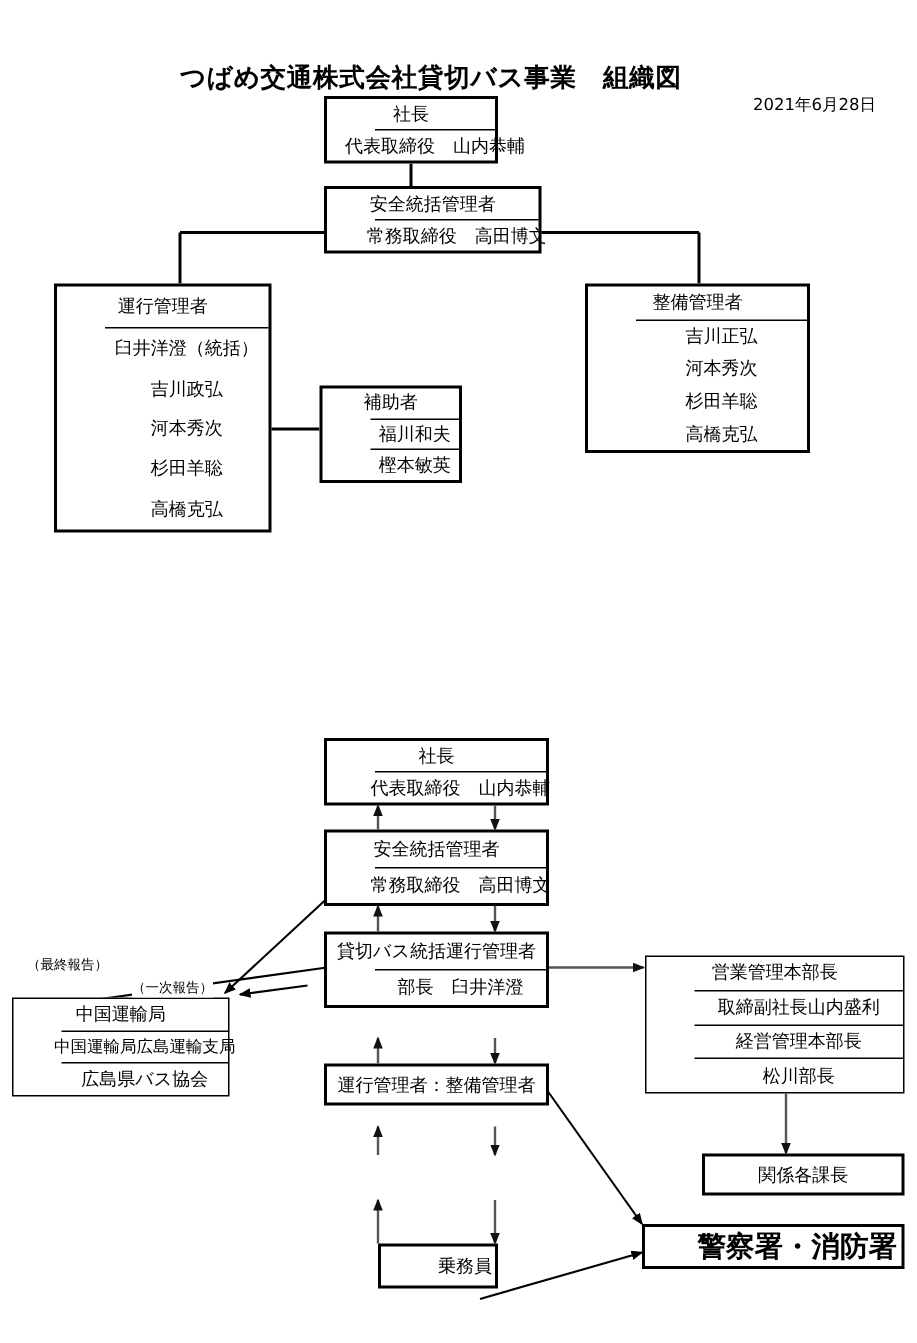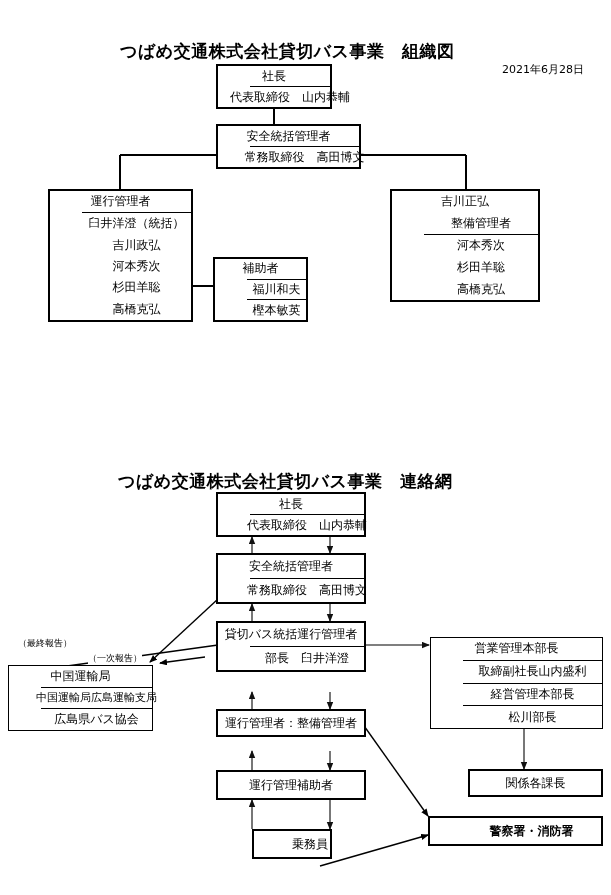--- a/index.html
+++ b/index.html
@@ -66,44 +66,43 @@
   <div class="box" style="left:216px;top:64px;width:116px;height:45px;">
     <div class="row hdr">社長</div>
     <div class="row">代表取締役　山内恭輔</div>
   </div>
 
   <div class="box" style="left:216px;top:124px;width:145px;height:45px;">
     <div class="row hdr">安全統括管理者</div>
     <div class="row">常務取締役　高田博文</div>
   </div>
 
-  <div class="box" style="left:48px;top:189px;width:145px;height:133px;">
+  <div class="box" style="left:36px;top:189px;width:145px;height:166px;">
     <div class="row hdr">運行管理者</div>
     <div class="row nosep">臼井洋澄（統括）</div>
     <div class="row nosep">吉川政弘</div>
     <div class="row nosep">河本秀次</div>
     <div class="row nosep">杉田羊聡</div>
     <div class="row nosep">高橋克弘</div>
   </div>
 
   <div class="box" style="left:390px;top:189px;width:150px;height:113px;">
+    <div class="row hdr">整備管理者</div>
     <div class="row nosep">吉川正弘</div>
-    <div class="row hdr">整備管理者</div>
     <div class="row nosep">河本秀次</div>
     <div class="row nosep">杉田羊聡</div>
     <div class="row nosep">高橋克弘</div>
   </div>
 
   <div class="box" style="left:213px;top:257px;width:95px;height:65px;">
     <div class="row hdr">補助者</div>
     <div class="row">福川和夫</div>
     <div class="row">樫本敏英</div>
   </div>
 
-  <div class="title" style="left:118px;top:458px;">つばめ交通株式会社貸切バス事業　連絡網</div>
 
   <svg class="wires" viewBox="0 0 611 895" xmlns="http://www.w3.org/2000/svg">
     <defs>
       <marker id="ah" markerWidth="9" markerHeight="9" refX="7" refY="3.2" orient="auto" markerUnits="userSpaceOnUse">
         <path d="M0,0 L8,3.2 L0,6.4 z" fill="#000"></path>
       </marker>
       <marker id="ahg" markerWidth="9" markerHeight="9" refX="7" refY="3.2" orient="auto" markerUnits="userSpaceOnUse">
         <path d="M0,0 L8,3.2 L0,6.4 z" fill="#111"></path>
       </marker>
     </defs>
@@ -190,29 +189,26 @@
     <div class="row">営業管理本部長</div>
     <div class="row">取締副社長山内盛利</div>
     <div class="row">経営管理本部長</div>
     <div class="row">松川部長</div>
   </div>
 
   <div class="box single" style="left:216px;top:709px;width:150px;height:28px;">
     <div class="row">運行管理者：整備管理者</div>
   </div>
 
-  <div class="box single" style="left:216px;top:770px;width:150px;height:30px;">
-    <div class="row">運行管理補助者</div>
-  </div>
 
   <div class="box single" style="left:252px;top:829px;width:80px;height:30px;padding-left:36px;">
     <div class="row">乗務員</div>
   </div>
 
   <div class="box single" style="left:468px;top:769px;width:135px;height:28px;">
     <div class="row">関係各課長</div>
   </div>
 
   <div class="box single" style="left:428px;top:816px;width:175px;height:30px;">
-    <div class="row" style="font-size:12px;font-weight:bold;padding-left:32px;">警察署・消防署</div>
+    <div class="row" style="font-size:19px;font-weight:bold;padding-left:32px;">警察署・消防署</div>
   </div>
 
 </div>
 
 </body></html>

